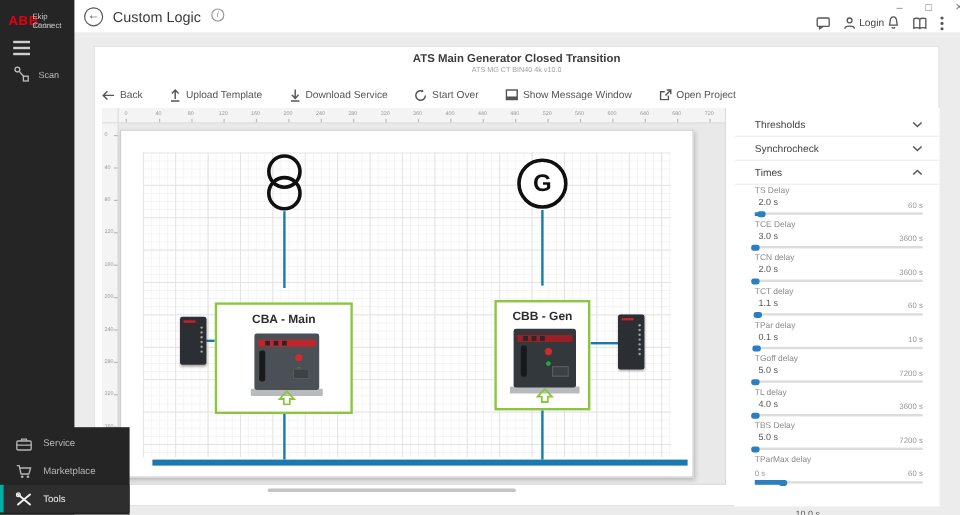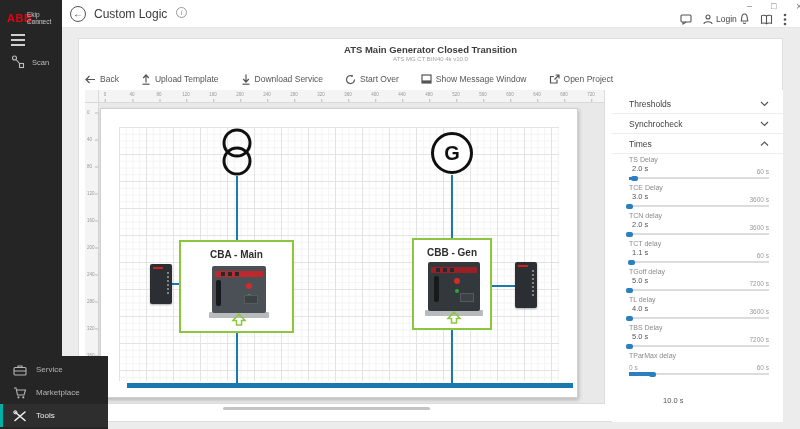--- a/index.html
+++ b/index.html
@@ -59,21 +59,21 @@
     border:1px solid #d0d0d0; box-shadow:1px 2px 4px rgba(0,0,0,.22); }
   #grid { position:absolute; left:18px; top:18px; right:18px; bottom:16px;
     background-image:
       linear-gradient(to right,#e3e3e3 1px,transparent 1px),
       linear-gradient(to bottom,#e3e3e3 1px,transparent 1px),
       linear-gradient(to right,#f3f3f3 1px,transparent 1px),
       linear-gradient(to bottom,#f3f3f3 1px,transparent 1px);
     background-size:27px 27px,27px 27px,6.75px 6.75px,6.75px 6.75px; }
   .wire { background:#1a79ad; }
   .busbar { left:42px; top:293px; width:446px; height:5px; background:#1a79ad; }
-  .node-box { background:#fff; border:2px solid #8cc63f; }
+  .node-box { background:#fff; border:2px solid #8cc63f;margin-top:12px; }
   .node-title { position:absolute; left:0; top:7px; width:100%; text-align:center;
     font-size:10px; font-weight:700; color:#2e2e2e; }
   .gen-circle { width:42px; height:42px; border:3px solid #101010; border-radius:50%;
     background:#fff; display:flex; align-items:center; justify-content:center;
     font-size:20px; font-weight:700; color:#101010; }
 
   
   .breaker { position:absolute; }
   .brk-base { position:absolute; left:-3px; bottom:0; right:-3px; height:6px; background:#b7bbbe; border-radius:1px; }
   .brk-body { position:absolute; left:0; top:0; right:0; bottom:5px; background:#4a5055; border-radius:2px; }
@@ -422,20 +422,28 @@
       </div>
       <div class="slider-group">
         <div class="sl-label">TCT delay</div>
         <div class="sl-value">1.1 s</div>
         <div class="sl-max">60 s</div>
         <div class="sl-track"></div>
           <div class="sl-fill" style="width: 1.7%;"></div>
           <div class="sl-thumb" style="left: calc(1.7% - 3px);"></div>
       </div>
       <div class="slider-group">
+        <div class="sl-label">TPar delay</div>
+        <div class="sl-value">0.1 s</div>
+        <div class="sl-max">10 s</div>
+        <div class="sl-track"></div>
+          <div class="sl-fill" style="width: 1%;"></div>
+          <div class="sl-thumb" style="left: calc(1% - 3px);"></div>
+      </div>
+      <div class="slider-group">
         <div class="sl-label">TGoff delay</div>
         <div class="sl-value">5.0 s</div>
         <div class="sl-max">7200 s</div>
         <div class="sl-track"></div>
           <div class="sl-fill" style="width: 0.3%;"></div>
           <div class="sl-thumb" style="left: calc(0.3% - 3px);"></div>
       </div>
       <div class="slider-group">
         <div class="sl-label">TL delay</div>
         <div class="sl-value">4.0 s</div>

